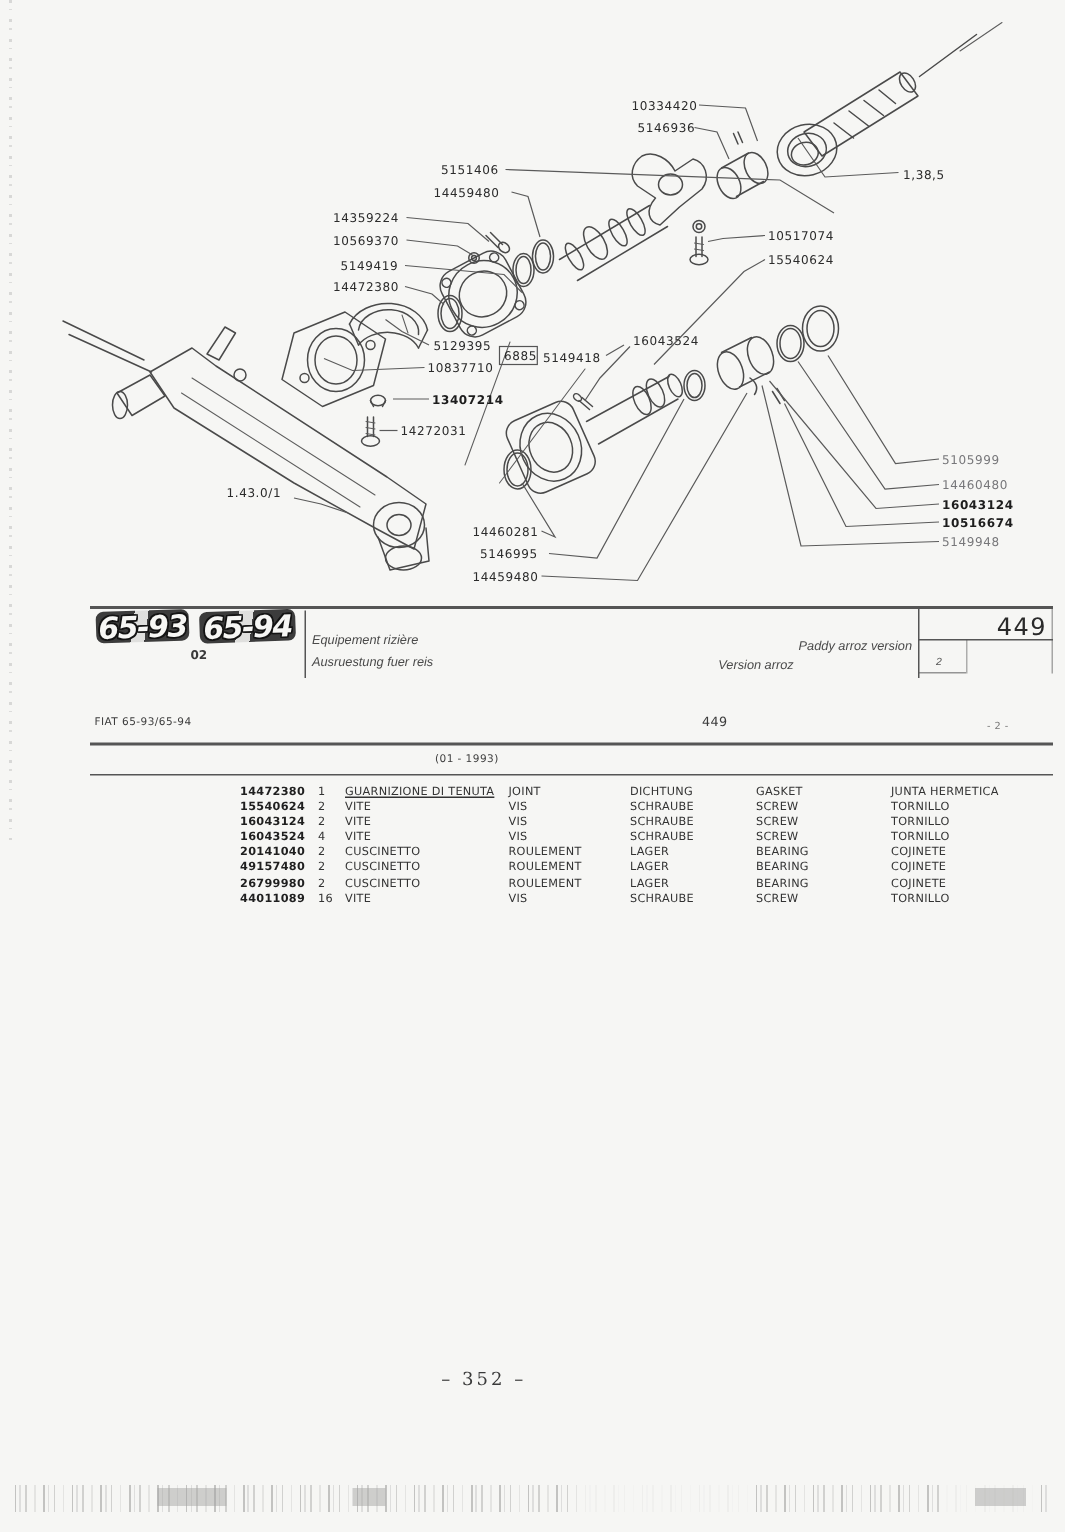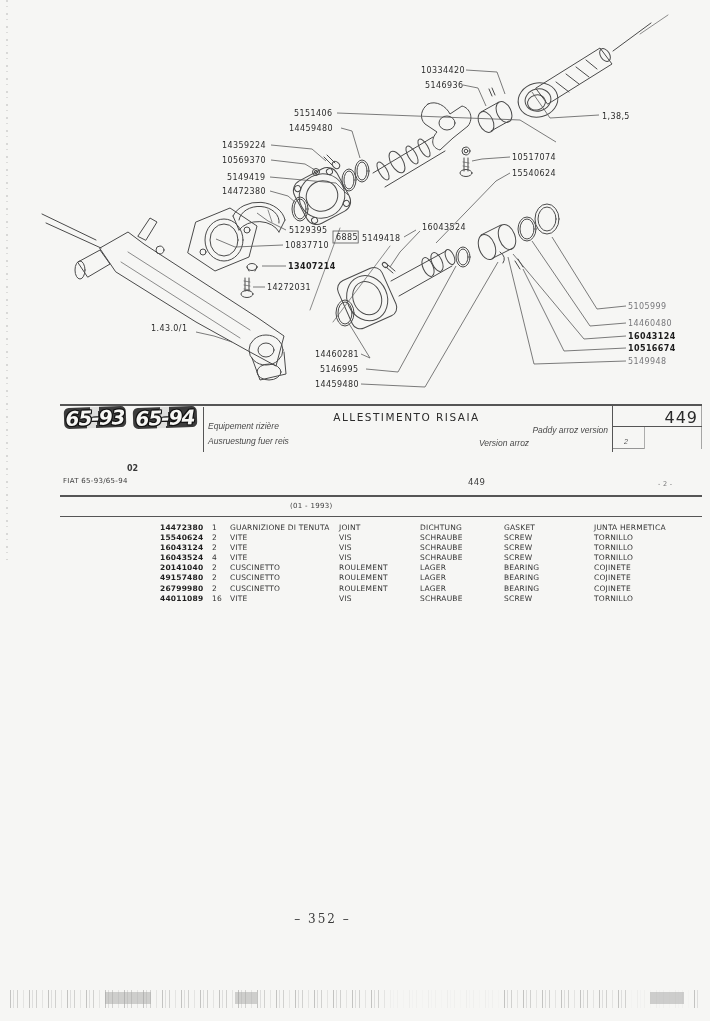--- a/index.html
+++ b/index.html
@@ -28,21 +28,21 @@
   svg rect.labelbox{stroke:#555;stroke-width:.8;fill:none;}
 
   
   .hline{position:absolute;background:#555;}
   .badge{position:absolute;height:21px;border-radius:5px;transform:rotate(-2deg);
      background:linear-gradient(100deg,#3c3c3c 0 40%,rgba(60,60,60,.12) 40% 54%,#3c3c3c 54% 100%);
      display:flex;align-items:center;justify-content:center;}
   .badge span{color:#f6f6f4;font:italic 900 20px "DejaVu Sans",sans-serif;letter-spacing:-1px;
      text-shadow:-1px -1px 0 #141414,1px -1px 0 #141414,-1px 1px 0 #141414,1px 1px 0 #141414,
                  0 -1px 0 #141414,0 1px 0 #141414,-1px 0 0 #141414,1px 0 0 #141414;}
-  .badge-sub{position:absolute;font:bold 8px "DejaVu Sans",sans-serif;color:#3a3a3a;margin-top:32px;}
+  .badge-sub{position:absolute;font:bold 8px "DejaVu Sans",sans-serif;color:#3a3a3a;}
   .h-it{position:absolute;font:italic 8.5px "Liberation Sans",sans-serif;color:#4a4a4a;}
   .h-title{position:absolute;font:10.5px "DejaVu Sans",sans-serif;letter-spacing:1.5px;color:#2c2c2c;}
   .h-num{position:absolute;font:16px "DejaVu Sans",sans-serif;color:#2a2a2a;letter-spacing:1px;}
   .h-sheet{position:absolute;font:italic 7px "Liberation Sans",sans-serif;color:#555;}
 
   
   .tmeta{position:absolute;font:7px "DejaVu Sans",sans-serif;color:#3c3c3c;letter-spacing:.3px;}
   .grid{position:absolute;left:62px;width:642px;display:grid;
         grid-template-columns:43px 55px 52px 18px 109px 81px 84px 90px auto;}
   .grid span{font:7px "DejaVu Sans",sans-serif;color:#3a3a3a;letter-spacing:.3px;white-space:nowrap;}
@@ -261,41 +261,40 @@
   <div class="badge" style="left:64px;top:407px;width:62px">
     <span>65-93</span>
   </div>
   <div class="badge" style="left:133px;top:407px;width:64px">
     <span>65-94</span>
   </div>
   <div class="badge-sub" style="left:127px;top:432px">02</div>
 
   <div class="h-it" style="left:208px;top:421px">Equipement rizière</div>
   <div class="h-it" style="left:208px;top:436px">Ausruestung fuer reis</div>
-  <div class="h-title" style="left:203px;top:411px;width:407px;text-align:center">ALLESTIMENTO RISAIA</div>
   <div class="h-it" style="left:400px;top:425px;width:208px;text-align:right">Paddy arroz version</div>
   <div class="h-it" style="left:400px;top:438px;width:208px;text-align:center">Version arroz</div>
   <div class="h-num" style="left:612px;top:408px;width:86px;text-align:right;padding-right:6px">449</div>
   <div class="h-sheet" style="left:624px;top:438px">2</div>
 
   <div class="tmeta" style="left:63px;top:477px;position:absolute">FIAT 65-93/65-94</div>
   <div class="tmeta" style="left:290px;top:502px;position:absolute">(01 - 1993)</div>
   <div class="tmeta" style="left:468px;top:477px;position:absolute;font-size:8.5px">449</div>
   <div class="tmeta" style="left:658px;top:480px;position:absolute;font-size:6.5px;color:#777">- 2 -</div>
 
   <div class="hline" style="left:60px;top:495px;width:642px;height:1.5px"></div>
   <div class="hline" style="left:60px;top:516px;width:642px;height:1px"></div>
 
   <div class="tbody">
       <div class="trow">
         <span></span>
         <span></span>
         <span class="num">14472380</span>
         <span>1</span>
-        <span style="white-space: normal;">GUARNIZIONE DI TENUTA</span>
+        <span style="white-space: normal; text-decoration: underline;">GUARNIZIONE DI TENUTA</span>
         <span>JOINT</span>
         <span>DICHTUNG</span>
         <span>GASKET</span>
         <span>JUNTA HERMETICA</span>
       </div>
       <div class="trow">
         <span></span>
         <span></span>
         <span class="num">15540624</span>
         <span>2</span>

